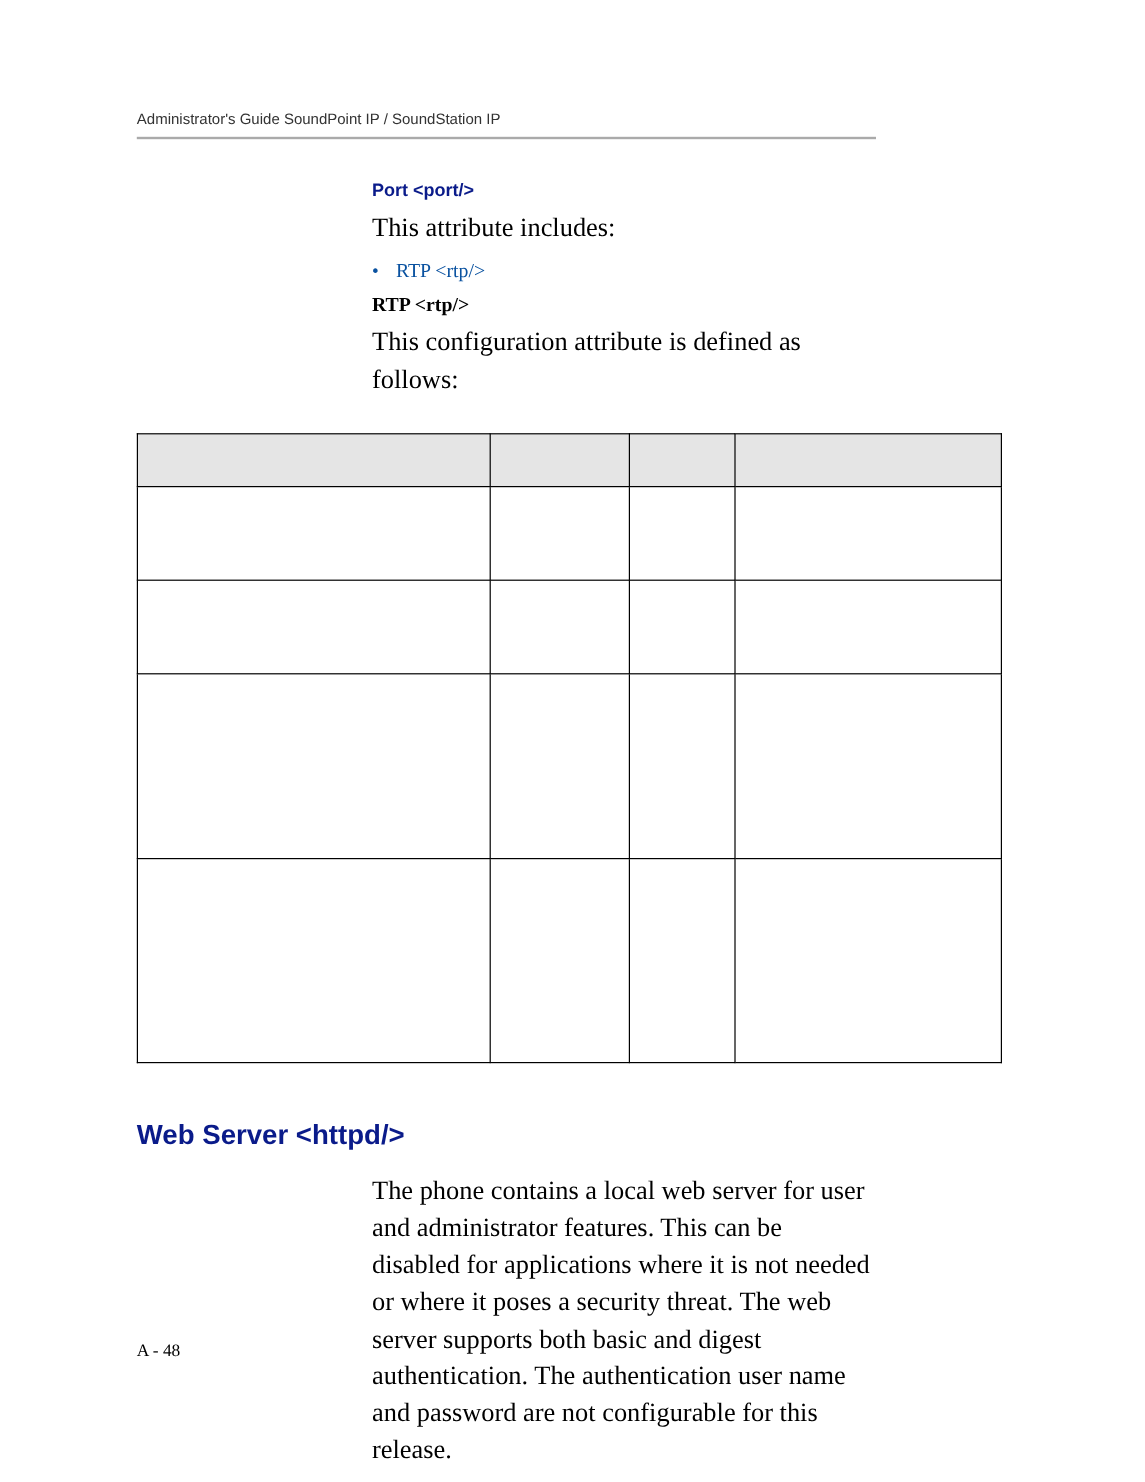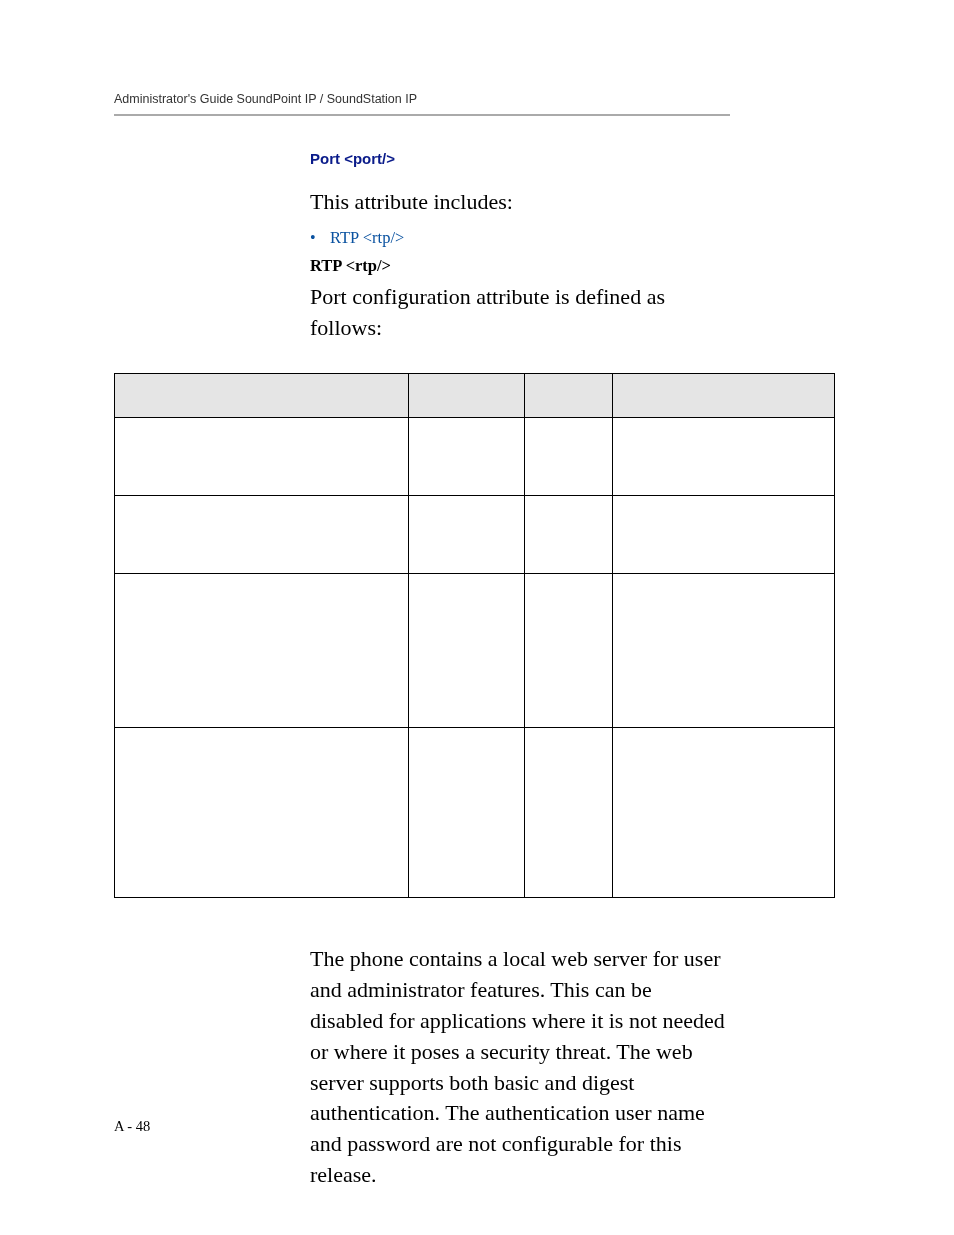--- a/index.html
+++ b/index.html
@@ -25,21 +25,21 @@
     margin-bottom: 34px;
   }
   .indent-block {
     margin-left: 196px;
   }
   .sub-heading-blue {
     font-family: Verdana, Geneva, sans-serif;
     font-size: 15px;
     font-weight: bold;
     color: #0a1b8a;
-    margin-bottom: 20px;
+    margin-bottom: 8px;
   }
   .body-text {
     font-size: 22px;
     line-height: 1.4;
     color: #000;
     margin-bottom: 10px;
   }
   .bullet-row {
     display: flex;
     align-items: baseline;
@@ -111,21 +111,21 @@
 
     <div class="body-text">This attribute includes:</div>
 
     <div class="bullet-row">
       <span class="bullet-dot">•</span>
       <span class="link-blue">RTP &lt;rtp/&gt;</span>
     </div>
 
     <div class="bold-serif">RTP &lt;rtp/&gt;</div>
 
-    <div class="body-text">Port configuration attribute is defined as follows:</div>
+    <div class="body-text">This configuration attribute is defined as follows:</div>
   </div>
 
   <table class="attr-table">
     <colgroup>
       <col class="col-attr">
         <col class="col-perm">
         <col class="col-def">
         <col class="col-int">
     </colgroup>
     <thead>
@@ -157,20 +157,21 @@
       </tr>
       <tr class="row-h4">
         <td></td>
           <td></td>
           <td></td>
           <td></td>
       </tr>
     </tbody>
   </table>
 
+  <div class="section-heading">Web Server &lt;httpd/&gt;</div>
 
   <div class="indent-block">
     <div class="body-text">The phone contains a local web server for user and administrator features. This can be disabled for applications where it is not needed or where it poses a security threat. The web server supports both basic and digest authentication. The authentication user name and password are not configurable for this release.</div>
   </div>
 
   <div class="page-number">A - 48</div>
 
 </div>
 
 </body></html>

